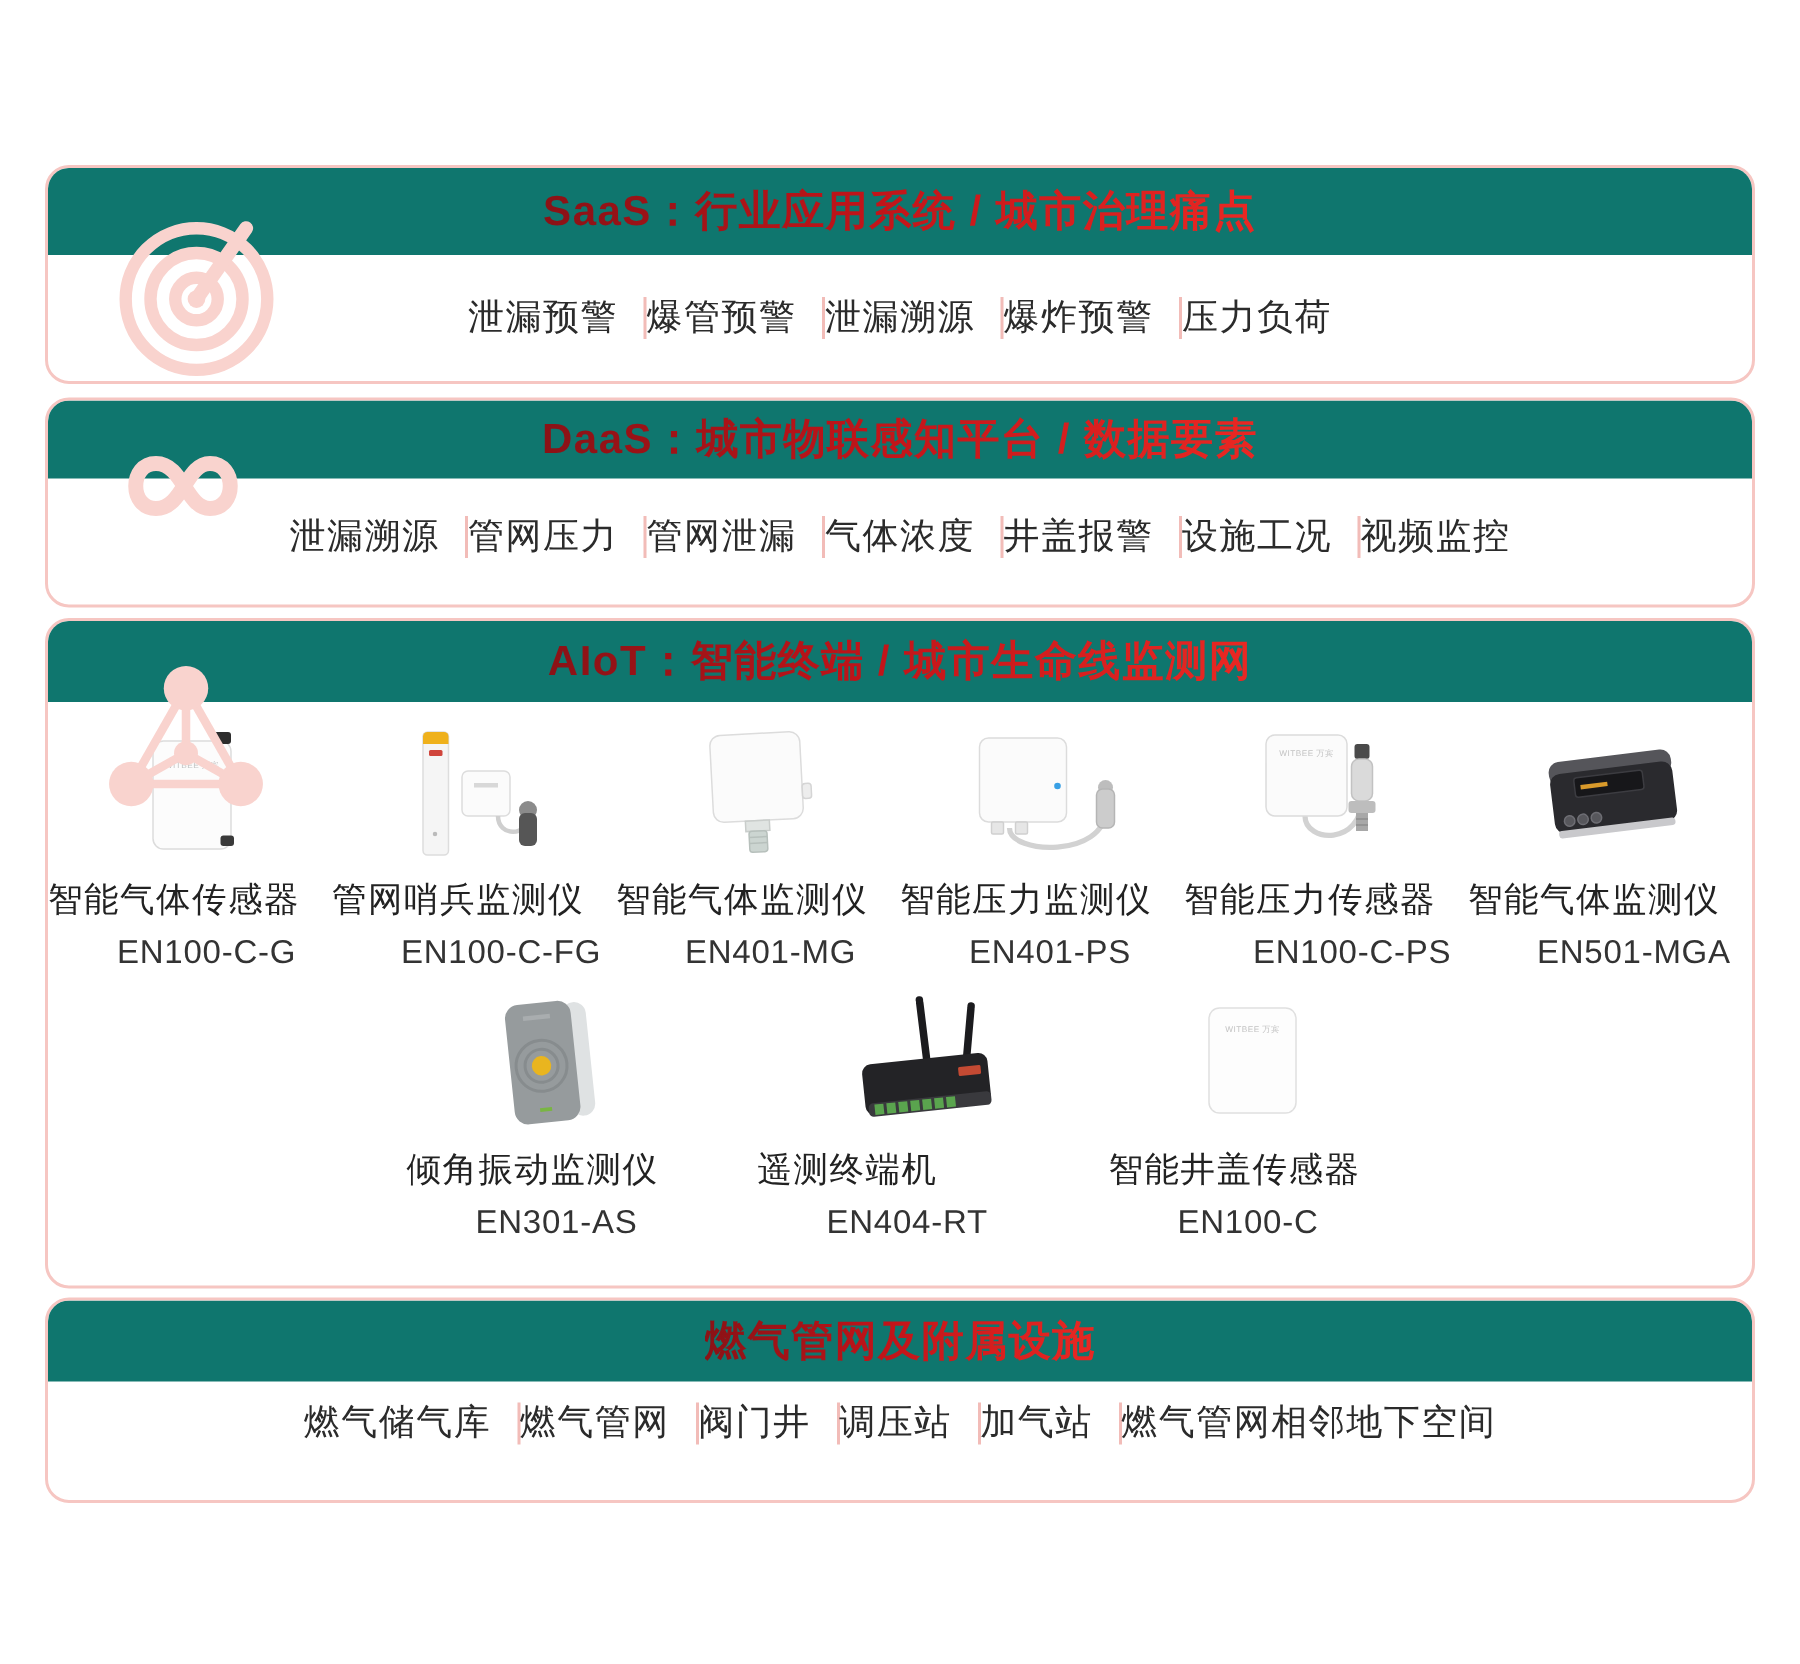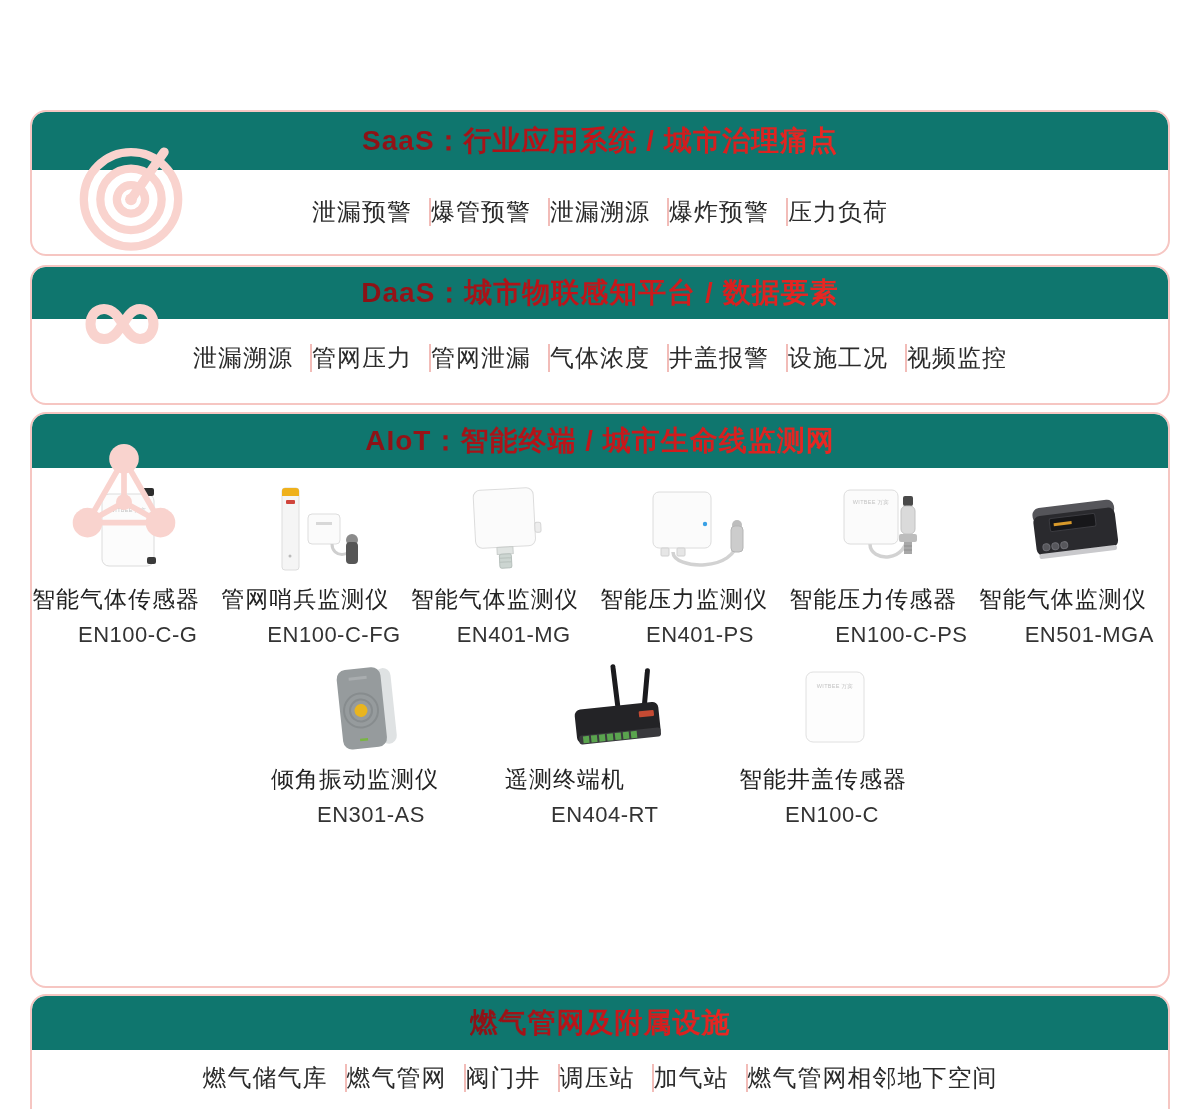--- a/index.html
+++ b/index.html
@@ -6,21 +6,21 @@
   body{font-family:"Liberation Sans","DejaVu Sans",sans-serif;}
   .page{position:relative;width:1200px;height:1109px;background:#fff;overflow:hidden;}
   .stack{width:1140px;margin:0 auto;padding-top:110px;}
 
   .card{position:relative;border:2px solid #f6c6c2;border-radius:16px;background:#fff;box-sizing:border-box;overflow:hidden;}
   .band{background:#0f766e;border-radius:13px 13px 0 0;display:flex;align-items:center;justify-content:center;height:54px;}
   .card-saas{height:146px;margin-bottom:9px;}
   .card-saas .band{height:58px;}
   .card-daas{height:140px;margin-bottom:7px;}
   .card-daas .band{height:52px;}
-  .card-aiot{height:576px;margin-bottom:6px;}
+  .card-aiot{height:447px;margin-bottom:6px;}
   .card-gas{height:137px;}
   .body-center{display:flex;align-items:center;justify-content:center;}
   .card-saas .body-center{height:84px;}
   .card-daas .body-center{height:78px;}
   .card-gas .body-center{height:56px;}
 
   .card-title{margin:0;font-size:28px;font-weight:700;letter-spacing:1px;color:#c4161b;
     background:linear-gradient(90deg,#8a1216 0%,#c01419 45%,#ea2823 100%);
     -webkit-background-clip:text;background-clip:text;
     -webkit-text-fill-color:transparent;}

